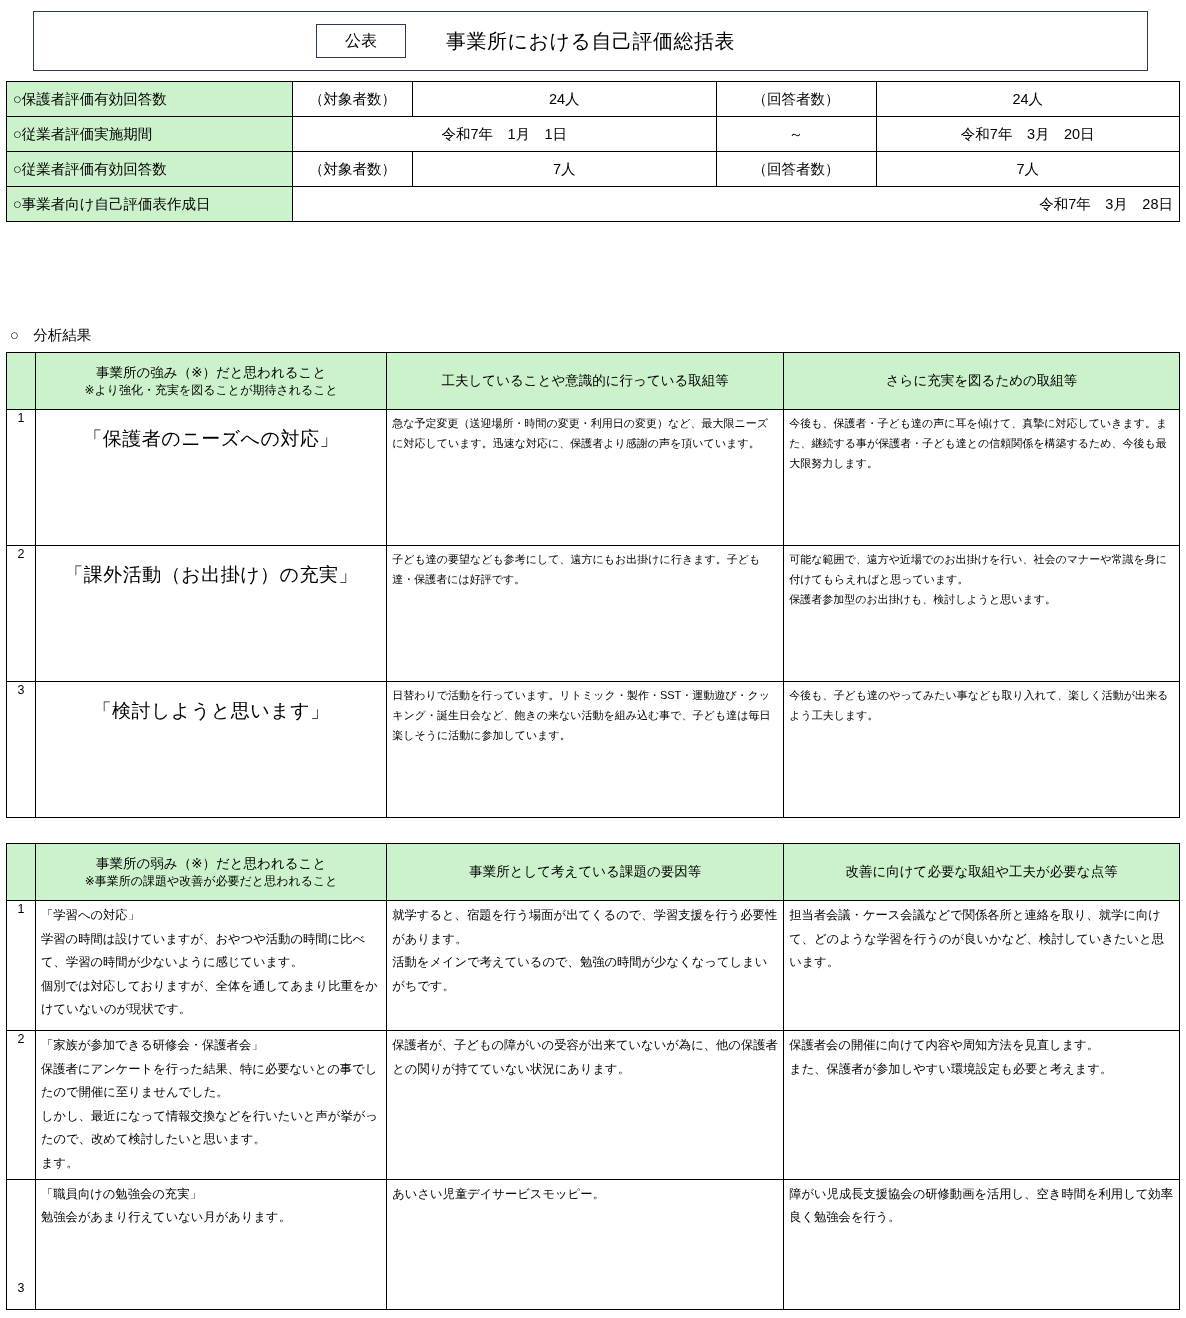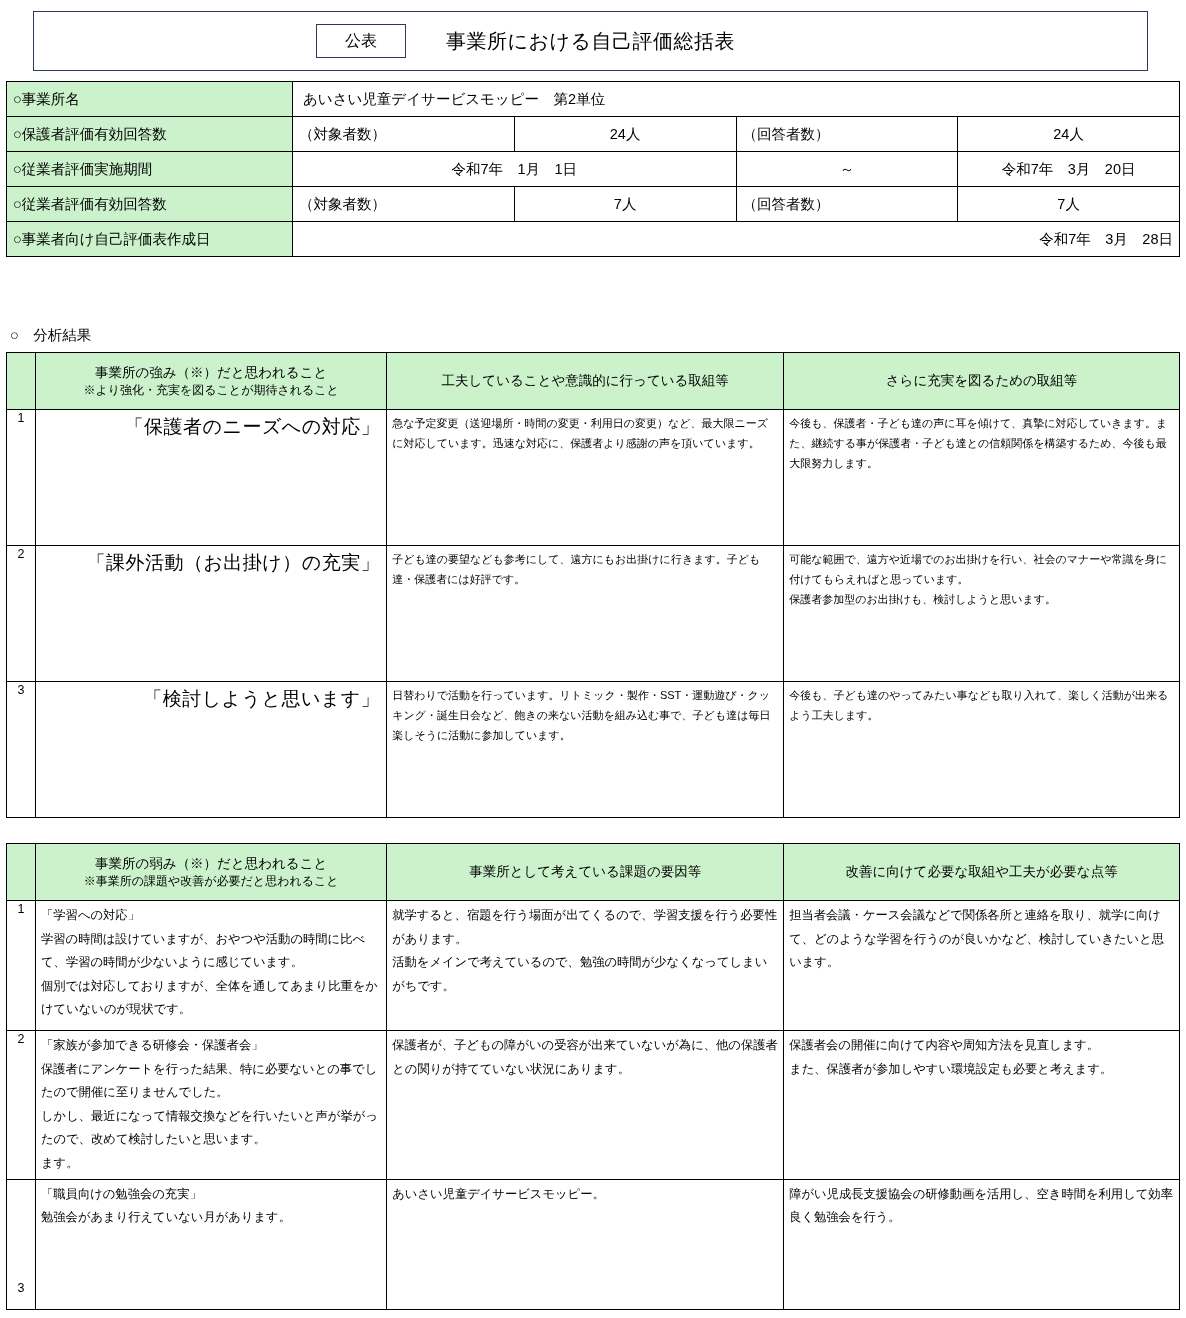--- a/index.html
+++ b/index.html
@@ -68,21 +68,21 @@
     padding: 0 6px;
     box-sizing: border-box;
     vertical-align: middle;
   }
   td.lbl {
     background: #ccf2cc;
     text-align: left;
     width: 286px;
   }
   td.ctr { text-align: center; }
-  td.sub { width: 120px; }
+  td.sub { text-align: center; width: 120px; }
   td.num { text-align: center; }
 
   
   .section-caption {
     position: absolute;
     left: 10px;
     top: 326px;
     font-size: 14.5px;
   }
 
@@ -107,37 +107,37 @@
   table.analysis thead th {
     background: #ccf2cc;
     font-weight: normal;
     font-size: 13.5px;
     text-align: center;
     vertical-align: middle;
     height: 57px;
     padding: 3px 4px;
   }
   th.c-no  { width: 28px; }
-  th.c-a   { width: 339px; font-family: Liberation Serif, serif; }
+  th.c-a   { width: 339px; }
   th.c-b   { width: 383px; }
   th.c-c   { width: 382px; }
   .hdr-main { display: block; font-size: 13.5px; line-height: 1.45; }
   .hdr-sub  { display: block; font-size: 12px; line-height: 1.45; }
 
   td.no-cell {
     text-align: center;
     vertical-align: middle;
     font-size: 12.5px;
   }
   td.topic-cell {
-    text-align: right;
+    text-align: center;
     vertical-align: middle;
     font-size: 19px;
     letter-spacing: 0.5px;
-    padding: 4px 6px;
+    padding: 16px 6px;
   }
   td.body-cell {
     font-size: 11px;
     line-height: 1.82;
     padding: 3px 4px 3px 5px;
     text-align: left;
     white-space: pre-line;
   }
   td.weak-cell {
     font-size: 12.3px;
@@ -157,24 +157,20 @@
 
 <div class="page">
 
   <div class="title-bar">
     <div class="title-tag">公表</div>
     <div class="title-text">事業所における自己評価総括表</div>
   </div>
 
   <table class="info">
     <tbody>
-      <tr>
-        <td class="lbl">○事業所名</td>
-        <td class="ctr" colspan="4" style="text-align:left;padding-left:10px;">あいさい児童デイサービスモッピー　第2単位</td>
-      </tr>
       <tr>
         <td class="lbl">○保護者評価有効回答数</td>
         <td class="sub">（対象者数）</td>
         <td class="num">24人</td>
         <td class="sub" style="width:160px;">（回答者数）</td>
         <td class="num">24人</td>
       </tr>
       <tr>
         <td class="lbl">○従業者評価実施期間</td>
         <td class="ctr" colspan="2">令和7年　1月　1日</td>

